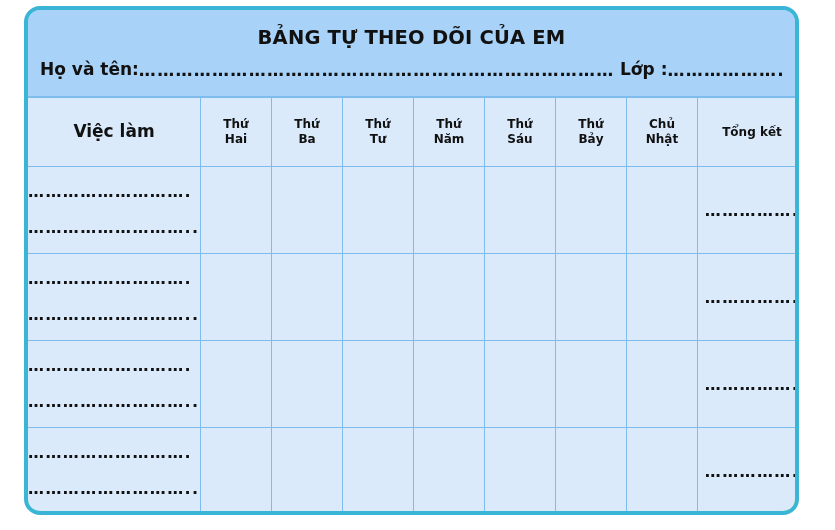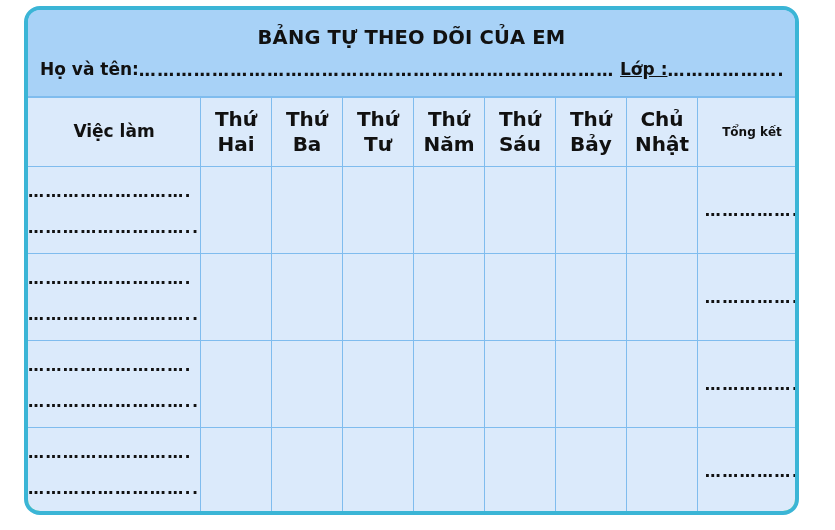--- a/index.html
+++ b/index.html
@@ -64,21 +64,20 @@
   }
   .dots-fixed {
     flex: 0 0 auto;
     letter-spacing: 1.3px;
     font-weight: bold;
     transform: translateY(1px);
   }
   .class-label {
     flex: 0 0 auto;
     padding-left: 4px;
-    text-decoration: underline;
   }
 
   
   #tracker-table {
     width: 100%;
     border-collapse: collapse;
     table-layout: fixed;
     background: #22c55e;
   }
   #tracker-table td, #tracker-table th {
@@ -89,21 +88,21 @@
   }
   #tracker-table tr:first-child th {
     border-top: 2px solid #7fbcee;
   }
   th.col-task, td.col-task { width: 172px; }
   th.col-day,  td.col-day  { width: 70px; }
   th.col-total, td.col-total { width: 108px; }
 
   thead th {
     height: 68px;
-    font-size: 20px;
+    font-size: 12px;
     font-weight: bold;
     color: #111111;
     text-align: center;
     vertical-align: middle;
     line-height: 1.25;
   }
   thead th.col-task { font-size: 17px; }
   thead th.col-total { font-size: 12px; }
   .hdr-two-line span { display: block; }
 

